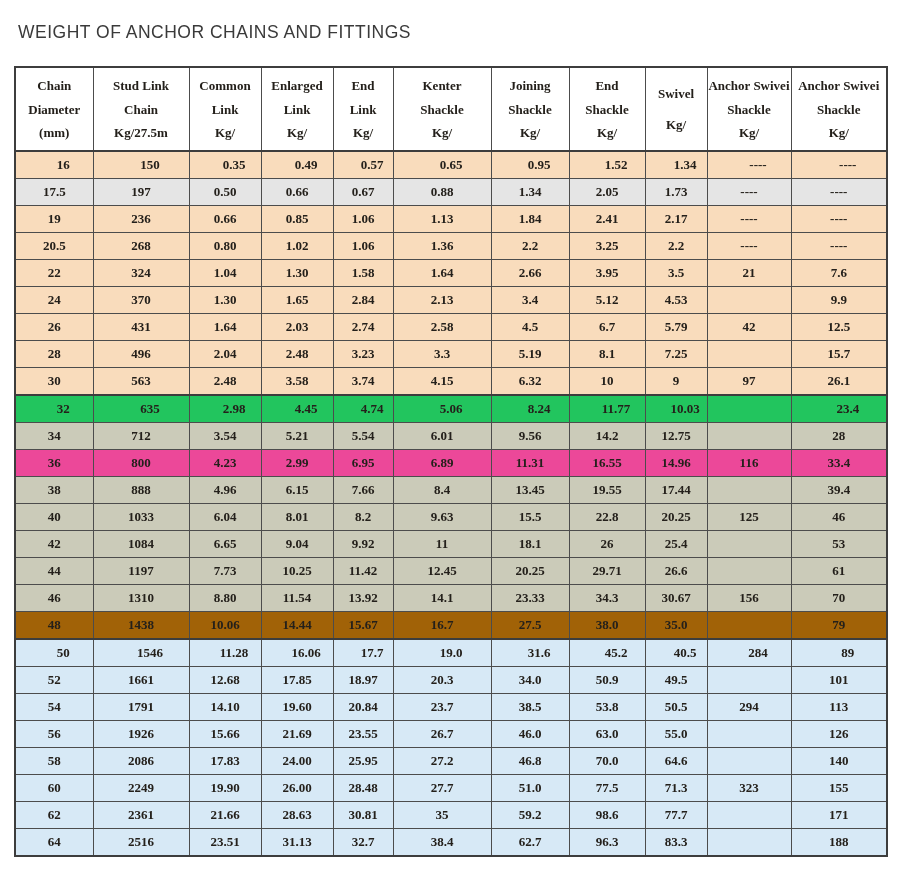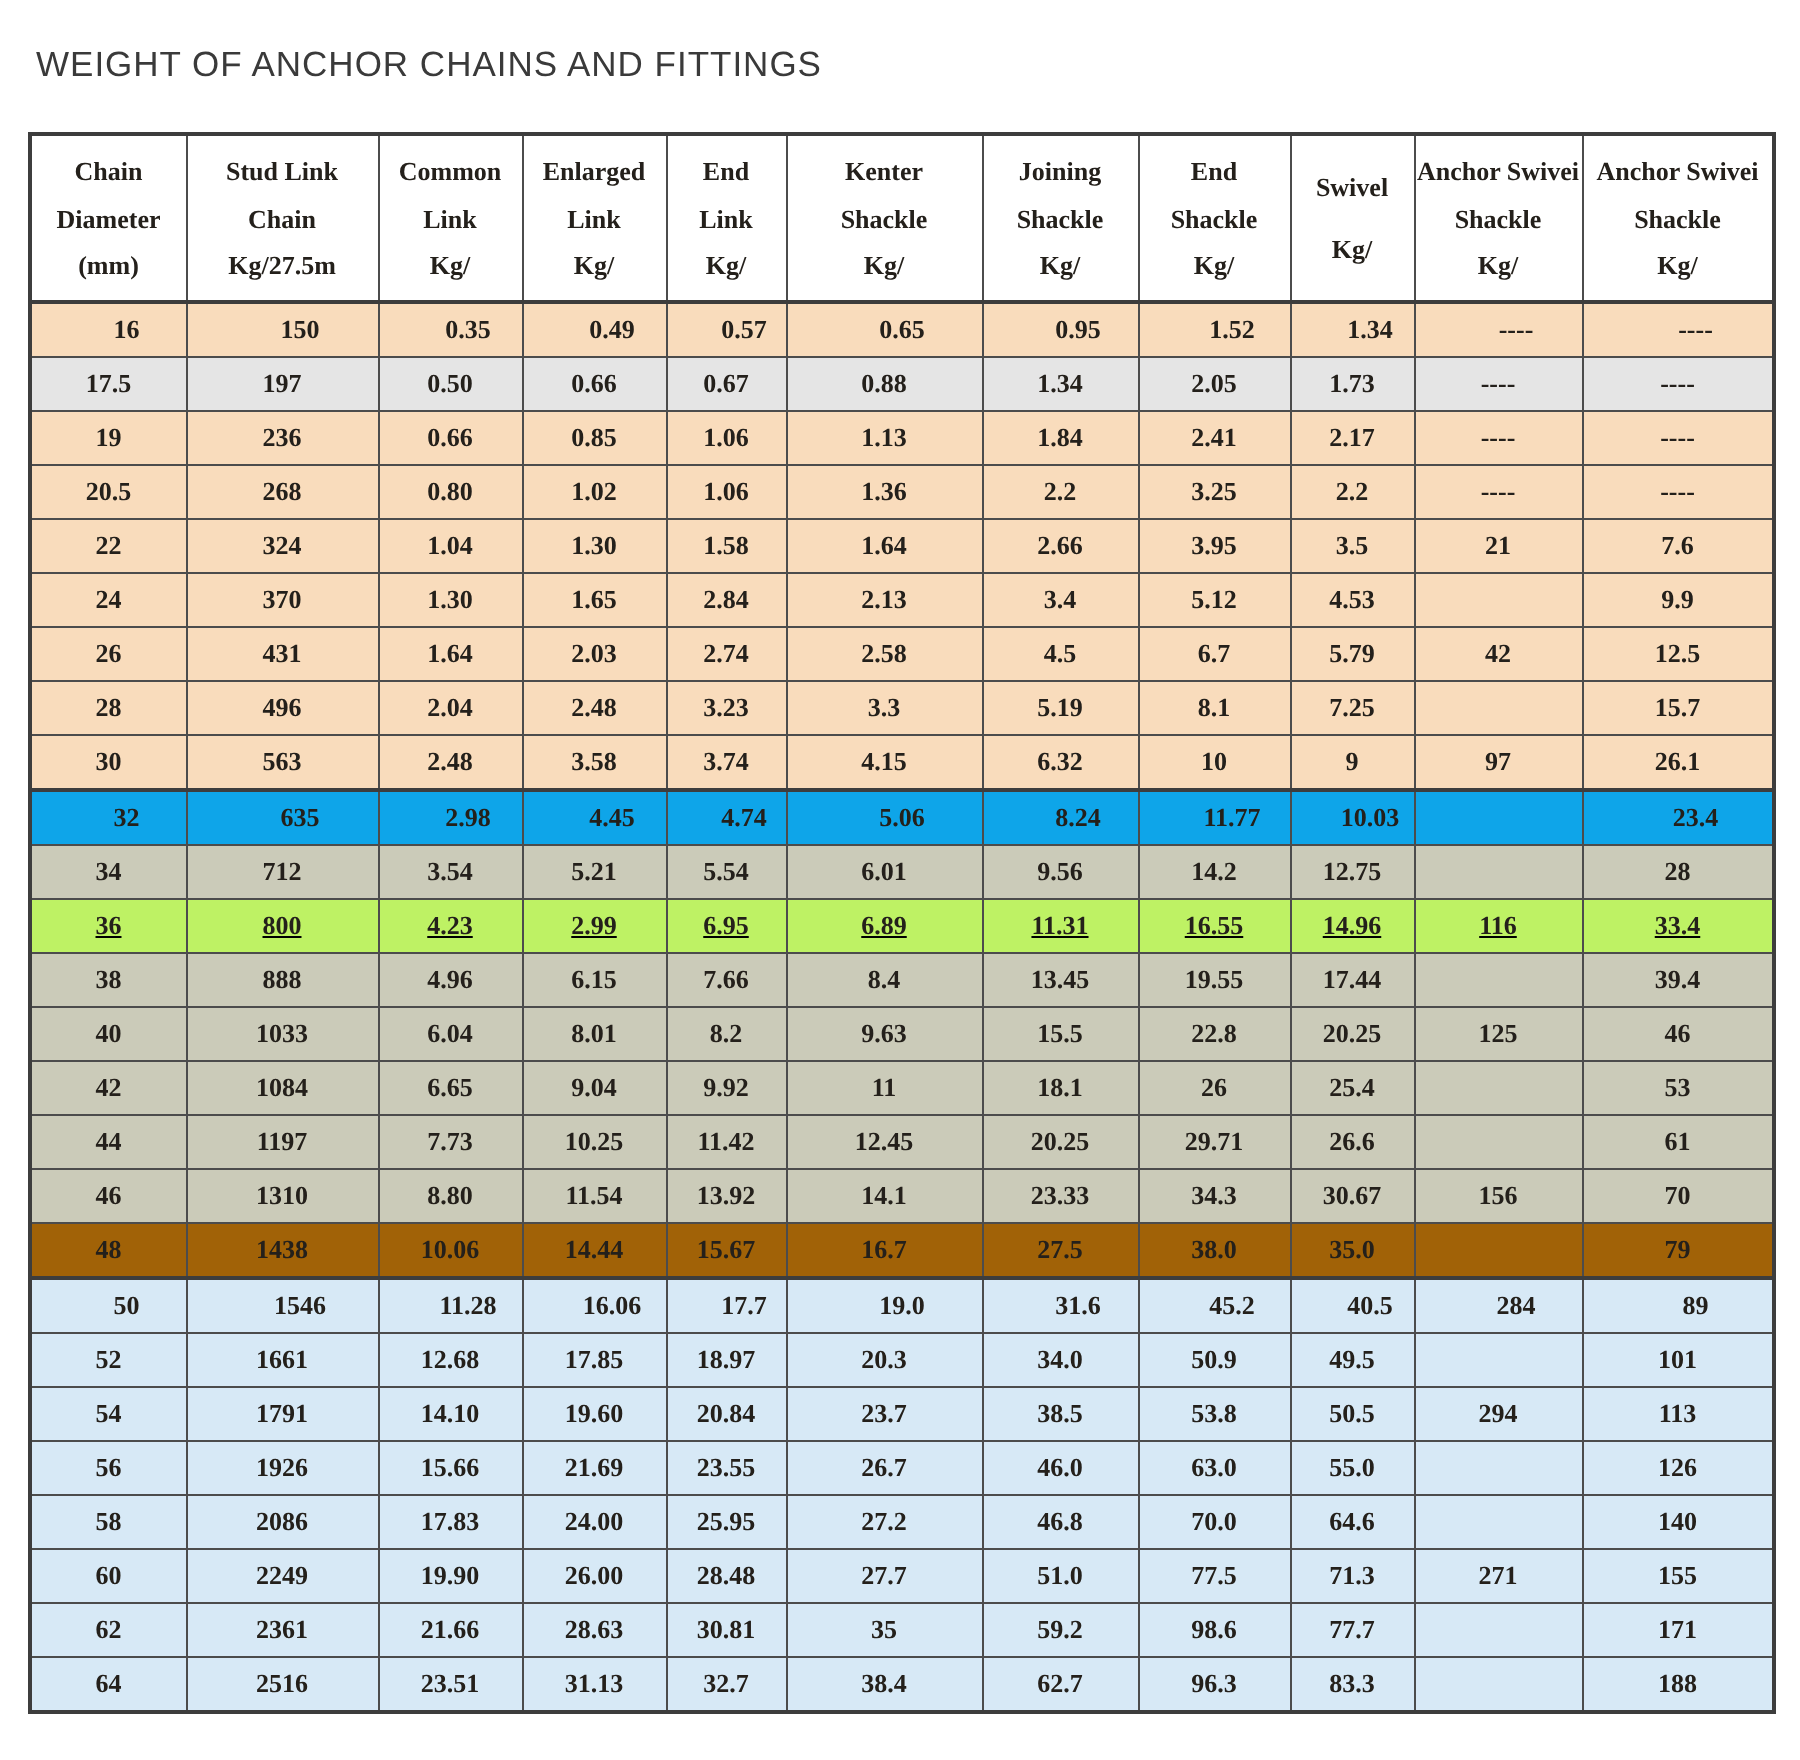--- a/index.html
+++ b/index.html
@@ -273,21 +273,21 @@
         <td>2.48</td>
         <td>3.58</td>
         <td>3.74</td>
         <td>4.15</td>
         <td>6.32</td>
         <td>10</td>
         <td>9</td>
         <td>97</td>
         <td>26.1</td>
       </tr>
-      <tr class="group-start" style="background: #0ea5e9;">
+      <tr class="group-start" style="background: #22c55e;">
         <td>32</td>
         <td>635</td>
         <td>2.98</td>
         <td>4.45</td>
         <td>4.74</td>
         <td>5.06</td>
         <td>8.24</td>
         <td>11.77</td>
         <td>10.03</td>
         <td></td>
@@ -299,21 +299,21 @@
         <td>3.54</td>
         <td>5.21</td>
         <td>5.54</td>
         <td>6.01</td>
         <td>9.56</td>
         <td>14.2</td>
         <td>12.75</td>
         <td></td>
         <td>28</td>
       </tr>
-      <tr style="background: #bef264; text-decoration: underline;">
+      <tr style="background: #ec4899;">
         <td>36</td>
         <td>800</td>
         <td>4.23</td>
         <td>2.99</td>
         <td>6.95</td>
         <td>6.89</td>
         <td>11.31</td>
         <td>16.55</td>
         <td>14.96</td>
         <td>116</td>
@@ -465,21 +465,21 @@
       <tr style="background: rgb(215, 233, 246);">
         <td>60</td>
         <td>2249</td>
         <td>19.90</td>
         <td>26.00</td>
         <td>28.48</td>
         <td>27.7</td>
         <td>51.0</td>
         <td>77.5</td>
         <td>71.3</td>
-        <td>271</td>
+        <td>323</td>
         <td>155</td>
       </tr>
       <tr style="background: rgb(215, 233, 246);">
         <td>62</td>
         <td>2361</td>
         <td>21.66</td>
         <td>28.63</td>
         <td>30.81</td>
         <td>35</td>
         <td>59.2</td>

